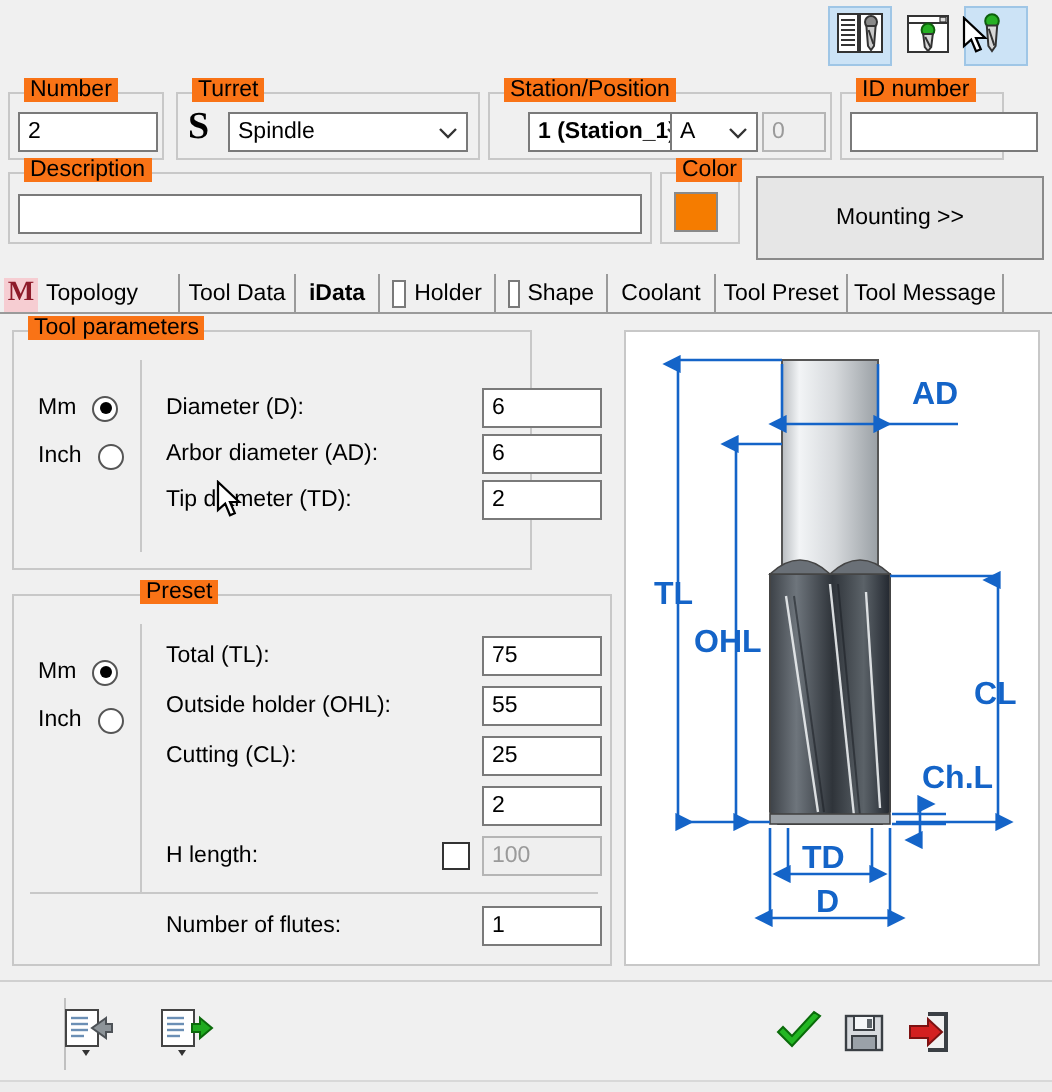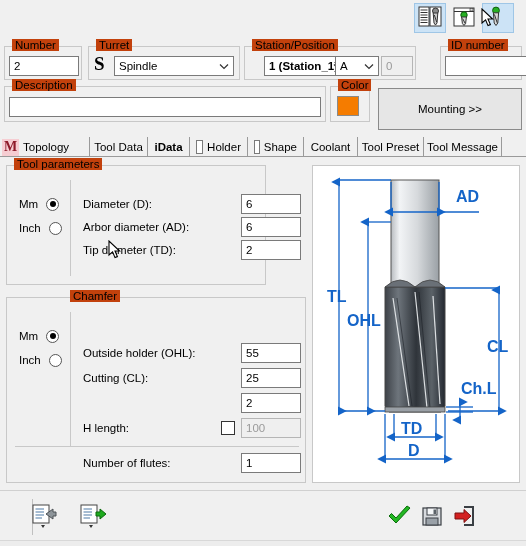--- a/index.html
+++ b/index.html
@@ -42,21 +42,21 @@
     display:flex; align-items:center;
   }
 
   .grp {
     border:1px solid #c8c8c8;
     position:absolute;
   }
   .grp > .legend {
     position:absolute;
     top:-8px; left:7px;
-    background:#c2410c;
+    background:#f97316;
     padding:0 3px;
     font-size:11.5px;
     color:#000;
     white-space:nowrap;
   }
 
   
   #toolbar { position:absolute; left:0; top:0; width:526px; height:38px; }
   .tbtn {
     position:absolute; top:3px; width:32px; height:30px;
@@ -223,21 +223,21 @@
     <span>A</span>
     <span class="chev">
       <svg width="10" height="7" viewBox="0 0 10 7">
           <path d="M1 1.5 L5 5.5 L9 1.5" fill="none" stroke="#333" stroke-width="1.2"></path>
         </svg>
     </span>
   </div>
   <div class="tf disabled" style="position:absolute; left:136px; top:9px; width:32px;">0</div>
 </div>
 
-<div class="grp" id="grpId" style="left:440px; top:46px; width:82px; height:34px;">
+<div class="grp" id="grpId" style="left:420px; top:46px; width:82px; height:34px;">
   <span class="legend">ID number</span>
   <div class="tf" style="position:absolute; left:4px; top:9px; width:94px;"></div>
 </div>
 
 <div class="grp" id="grpDesc" style="left:4px; top:86px; width:322px; height:36px;">
   <span class="legend">Description</span>
   <div class="tf" style="position:absolute; left:4px; top:10px; width:312px;" title=""></div>
 </div>
 
 <div class="grp" id="grpColor" style="left:330px; top:86px; width:40px; height:36px;">
@@ -315,34 +315,38 @@
   </div>
 </div>
 
 <div id="cursor1">
   <svg width="14" height="20" viewBox="0 0 14 20">
     <path d="M1 1 L1 15 L4.6 11.8 L7 17.6 L9.4 16.6 L7 11 L11.6 11 Z" fill="#fff" stroke="#000" stroke-width="1.1"></path>
   </svg>
 </div>
 
 <div class="grp" id="lengthGroup">
-  <span class="legend" style="left:63px;">Chamfer</span>
+  <span class="legend" style="left:63px;">Preset</span>
 
   <div class="unitcol" style="height:135px;">
     <div class="rrow">
       <span>Mm</span>
       <span class="radio on"></span>
     </div>
     <div class="rrow">
       <span>Inch</span>
       <span class="radio"></span>
     </div>
   </div>
   <div style="position:absolute; left:8px; top:148px; width:284px; height:1px; background:#c8c8c8;"></div>
 
+  <div class="frow" style="left:76px; top:20px; width:216px; height:20px;">
+    <span class="lbl">Total (TL):</span>
+    <div class="tf fld">75</div>
+  </div>
 
   <div class="frow" style="left:76px; top:45px; width:216px; height:20px;">
     <span class="lbl">Outside holder (OHL):</span>
     <div class="tf fld">55</div>
   </div>
 
   <div class="frow" style="left:76px; top:70px; width:216px; height:20px;">
     <span class="lbl">Cutting (CL):</span>
     <div class="tf fld">25</div>
   </div>

